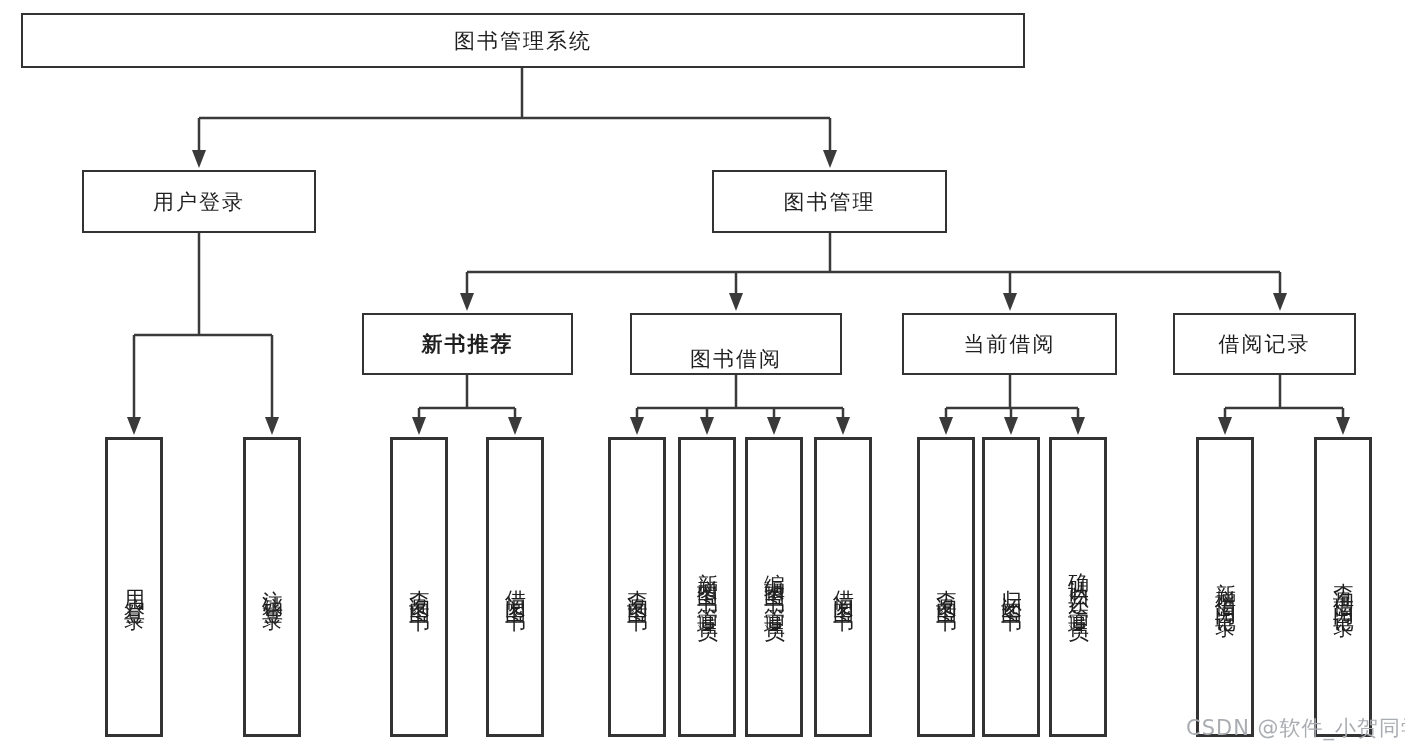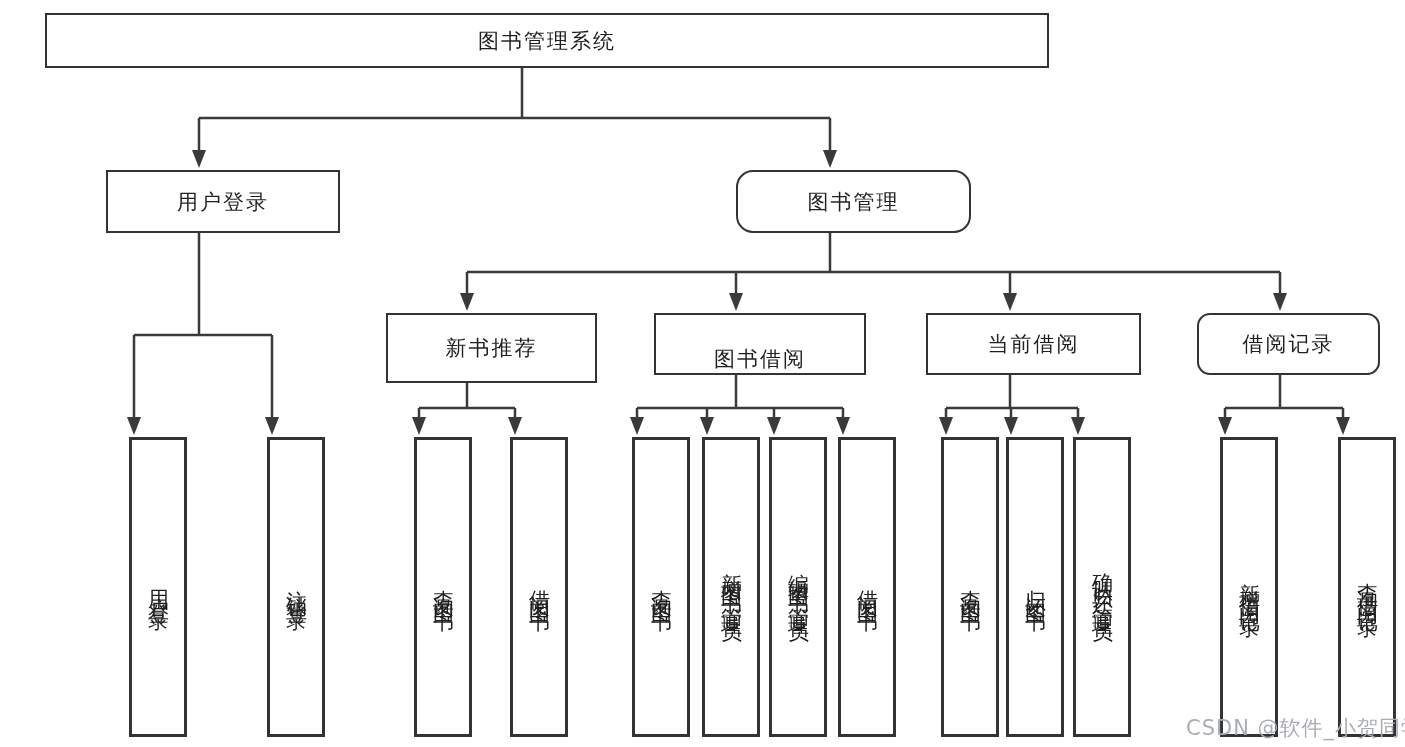--- a/index.html
+++ b/index.html
@@ -37,40 +37,39 @@
     background: #ffffff;
     border: 2px solid #333333;
     display: flex;
     align-items: center;
     justify-content: center;
     font-size: 21px;
     color: #1f1f1f;
     letter-spacing: 2px;
     z-index: 2;
     white-space: nowrap;
-    margin-left: 24px;
   }
   .leaf {
     border-width: 3px;
   }
   .leaf .vtext {
     writing-mode: vertical-rl;
     text-orientation: mixed;
     letter-spacing: 7px;
     line-height: 1;
     white-space: nowrap;
   }
   
   .n-root    { left: 21px;   top: 13px;  width: 1004px; height: 55px; }
   .n-login   { left: 82px;   top: 170px; width: 234px;  height: 63px; }
-  .n-mgmt    { left: 712px;  top: 170px; width: 235px;  height: 63px; border-radius: 17px; }
-  .n-rec     { left: 362px;  top: 313px; width: 211px;  height: 70px; }
+  .n-mgmt    { left: 712px;  top: 170px; width: 235px;  height: 63px; }
+  .n-rec     { left: 362px;  top: 313px; width: 211px;  height: 62px; font-weight: bold; }
   .n-borrow  { left: 630px;  top: 313px; width: 212px;  height: 62px; align-items: flex-end; }
   .n-current { left: 902px;  top: 313px; width: 215px;  height: 62px; justify-content: center; }
-  .n-record  { left: 1173px; top: 313px; width: 183px;  height: 62px; border-radius: 13px; }
+  .n-record  { left: 1173px; top: 313px; width: 183px;  height: 62px; }
   .leaf { top: 437px; width: 58px; height: 300px; }
   .l-1  { left: 105px; }
   .l-2  { left: 243px; }
   .l-3  { left: 390px; }
   .l-4  { left: 486px; }
   .l-5  { left: 608px; }
   .l-6  { left: 678px; }
   .l-7  { left: 745px; }
   .l-8  { left: 814px; }
   .l-9  { left: 917px; }

